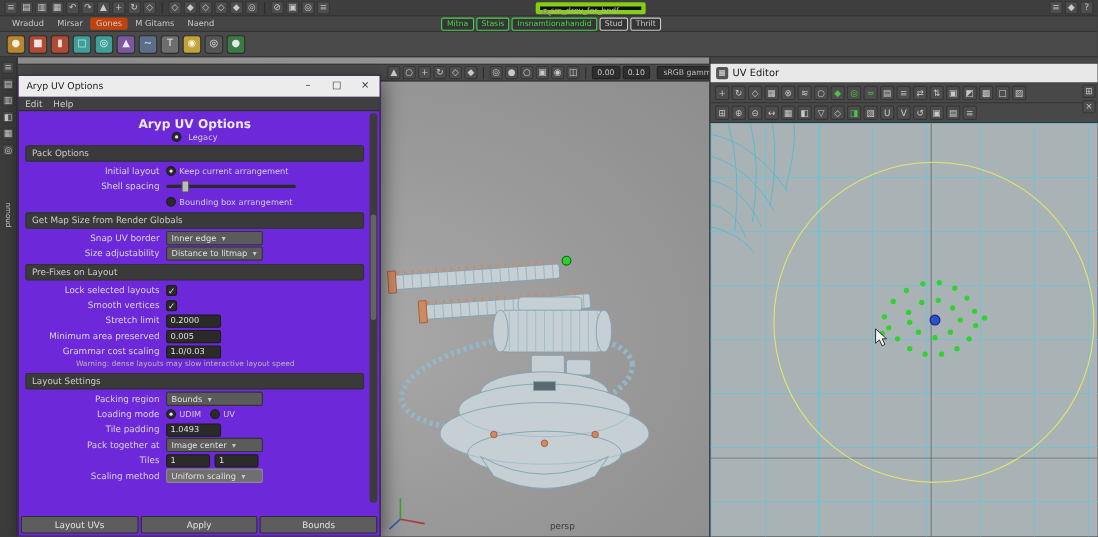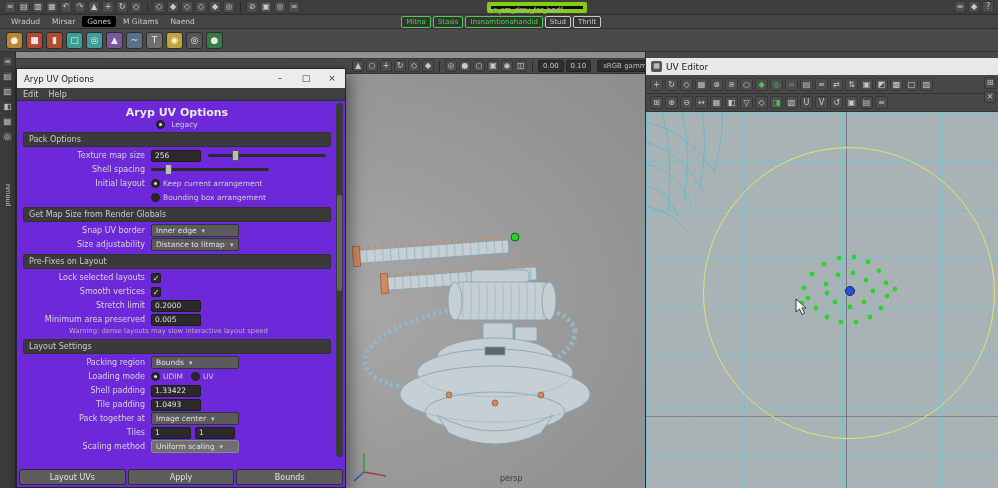--- a/index.html
+++ b/index.html
@@ -124,21 +124,21 @@
         <span class="icon">≡</span>
         <span class="icon">◆</span>
         <span class="icon">?</span>
       </div>
   </div>
 
   <div class="row2">
     <div class="igroup">
         <span class="r2item">Wradud</span>
         <span class="r2item">Mirsar</span>
-        <span class="r2item" style="background: #000000;">Gones</span>
+        <span class="r2item" style="background: #c2410c;">Gones</span>
         <span class="r2item">M Gitams</span>
         <span class="r2item">Naend</span>
       </div>
     <span class="spA"></span>
     <div class="igroup">
         <span class="toggle" style="color: rgb(74, 209, 74);">Mitna</span>
         <span class="toggle" style="color: rgb(74, 209, 74);">Stasis</span>
         <span class="toggle" style="color: rgb(74, 209, 74);">Insnamtionahandid</span>
         <span class="toggle" style="color: rgb(201, 201, 201);">Stud</span>
         <span class="toggle" style="color: rgb(201, 201, 201);">Thrilt</span>
@@ -261,38 +261,31 @@
     </div>
     <div class="d-content">
       <div class="d-heading">Aryp UV Options</div>
       <div class="d-toprad">
         <span class="radio on"></span>
         <span>Legacy</span>
       </div>
 
       <div class="d-sec">Pack Options</div>
       <div class="d-row">
-        <span class="d-label">Texture map size</span>
-        <input class="d-input" readonly="" value="256" style="">
-        <span class="slider">
-            <span class="handle" style="left:20%"></span>
-          </span>
+        <span class="d-label">Initial layout</span>
+        <span class="radio on"></span>
+        <span class="optlabel">Keep current arrangement</span>
       </div>
       <div class="d-row">
         <span class="d-label">Shell spacing</span>
         <span class="slider" style="margin-left:0">
             <span class="handle" style="left:12%"></span>
           </span>
       </div>
       <div class="d-row">
-        <span class="d-label">Initial layout</span>
-        <span class="radio on"></span>
-        <span class="optlabel">Keep current arrangement</span>
-      </div>
-      <div class="d-row">
         <span class="d-label"></span>
         <span class="radio"></span>
         <span class="optlabel">Bounding box arrangement</span>
       </div>
 
       <div class="d-sec">Get Map Size from Render Globals</div>
       <div class="d-row">
         <span class="d-label">Snap UV border</span>
         <span class="dd">
             <span>Inner edge</span>
@@ -314,40 +307,40 @@
         <span class="d-label">Smooth vertices</span>
         <span class="check on"></span>
       </div>
       <div class="d-row">
         <span class="d-label">Stretch limit</span>
         <input class="d-input" readonly="" value="0.2000" style="">
       </div>
       <div class="d-row">
         <span class="d-label">Minimum area preserved</span>
         <input class="d-input" readonly="" value="0.005" style="">
+      </div>
+      <div class="d-row">
+        <span class="d-label">Grammar cost scaling</span>
+        <input class="d-input" readonly="" value="1.0/0.03" style="">
       </div>
       <div class="d-note">Warning: dense layouts may slow interactive layout speed</div>
 
       <div class="d-sec">Layout Settings</div>
       <div class="d-row">
         <span class="d-label">Packing region</span>
         <span class="dd">
             <span>Bounds</span>
           </span>
       </div>
       <div class="d-row">
         <span class="d-label">Loading mode</span>
         <span class="radio on"></span>
         <span class="optlabel">UDIM</span>
         <span class="radio"></span>
         <span class="optlabel">UV</span>
-      </div>
-      <div class="d-row">
-        <span class="d-label">Shell padding</span>
-        <input class="d-input" readonly="" value="1.33422" style="">
       </div>
       <div class="d-row">
         <span class="d-label">Tile padding</span>
         <input class="d-input" readonly="" value="1.0493" style="">
       </div>
       <div class="d-row">
         <span class="d-label">Pack together at</span>
         <span class="dd">
             <span>Image center</span>
           </span>

